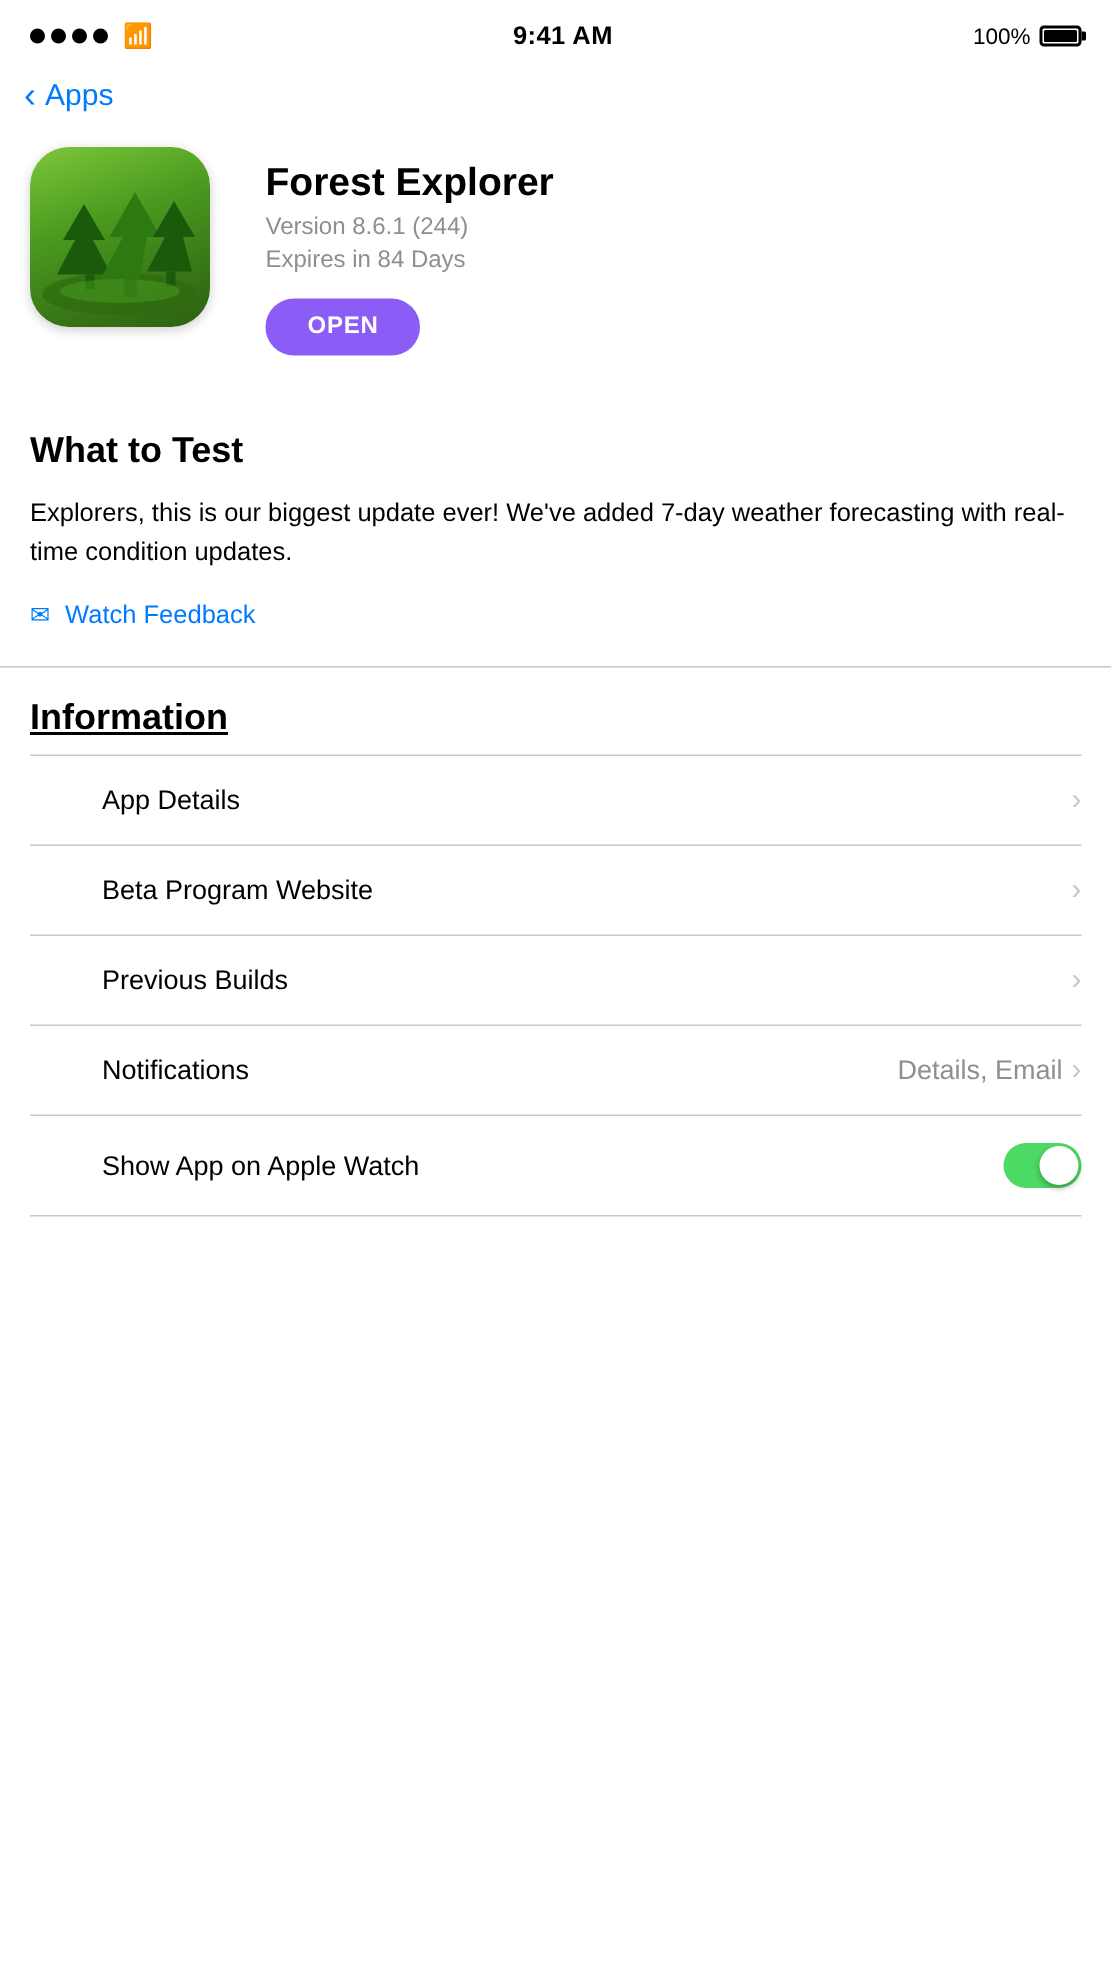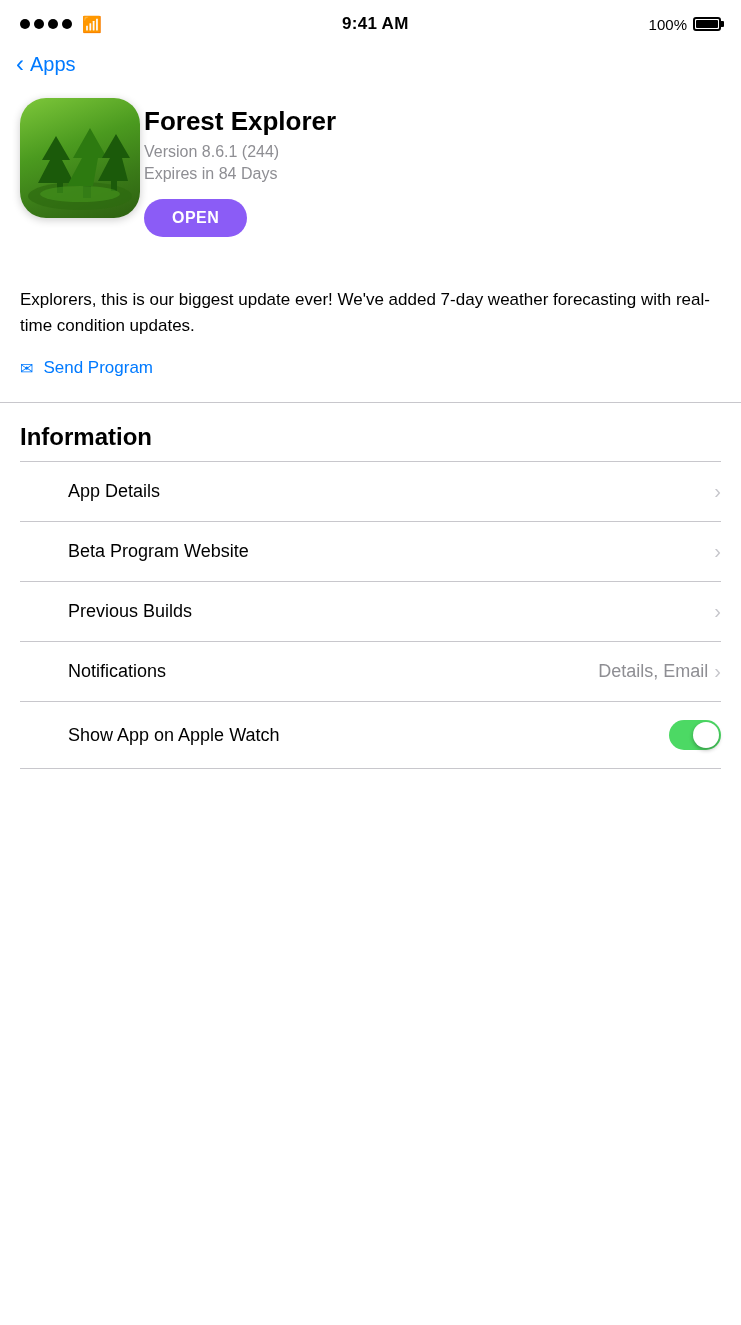--- a/index.html
+++ b/index.html
@@ -108,21 +108,21 @@
     }
     .nav-back-label {
       font-size: 20px;
       font-weight: 400;
     }
 
     
     .app-header {
       display: flex;
       padding: 10px 20px 30px 20px;
-      gap: 4px;
+      gap: 37px;
       align-items: flex-start;
     }
     .app-icon-container {
       flex-shrink: 0;
     }
     .app-icon {
       width: 120px;
       height: 120px;
       border-radius: 26px;
       background: linear-gradient(160deg, #7DC73A 0%, #4B9A1F 40%, #3A7A18 70%, #2D6010 100%);
@@ -211,20 +211,21 @@
 
     
     .info-section {
       padding: 20px 20px 10px 20px;
     }
     .info-title {
       font-size: 24px;
       font-weight: 800;
       color: #000;
       margin-bottom: 0;
+      text-decoration: underline;
     }
 
     
     .list-item {
       display: flex;
       align-items: center;
       justify-content: space-between;
       padding: 18px 0;
       margin: 0 20px;
       cursor: pointer;
@@ -324,24 +325,25 @@
   </div>
   <div class="app-info">
     <div class="app-name">Forest Explorer</div>
     <div class="app-version">Version 8.6.1 (244)</div>
     <div class="app-expires">Expires in 84 Days</div>
     <button class="open-button">OPEN</button>
   </div>
 </div>
 
 <div class="section">
+  <div class="section-title">What to Test</div>
   <div class="section-body">Explorers, this is our biggest update ever! We've added 7-day weather forecasting with real-time condition updates.</div>
   <div class="send-feedback">
     <span class="email-icon">✉</span>
-    <span>Send Program</span>
+    <span>Watch Feedback</span>
   </div>
 </div>
 
 <div class="divider-full"></div>
 
 <div class="info-section">
   <div class="info-title">Information</div>
 </div>
 
 <div class="divider"></div>

